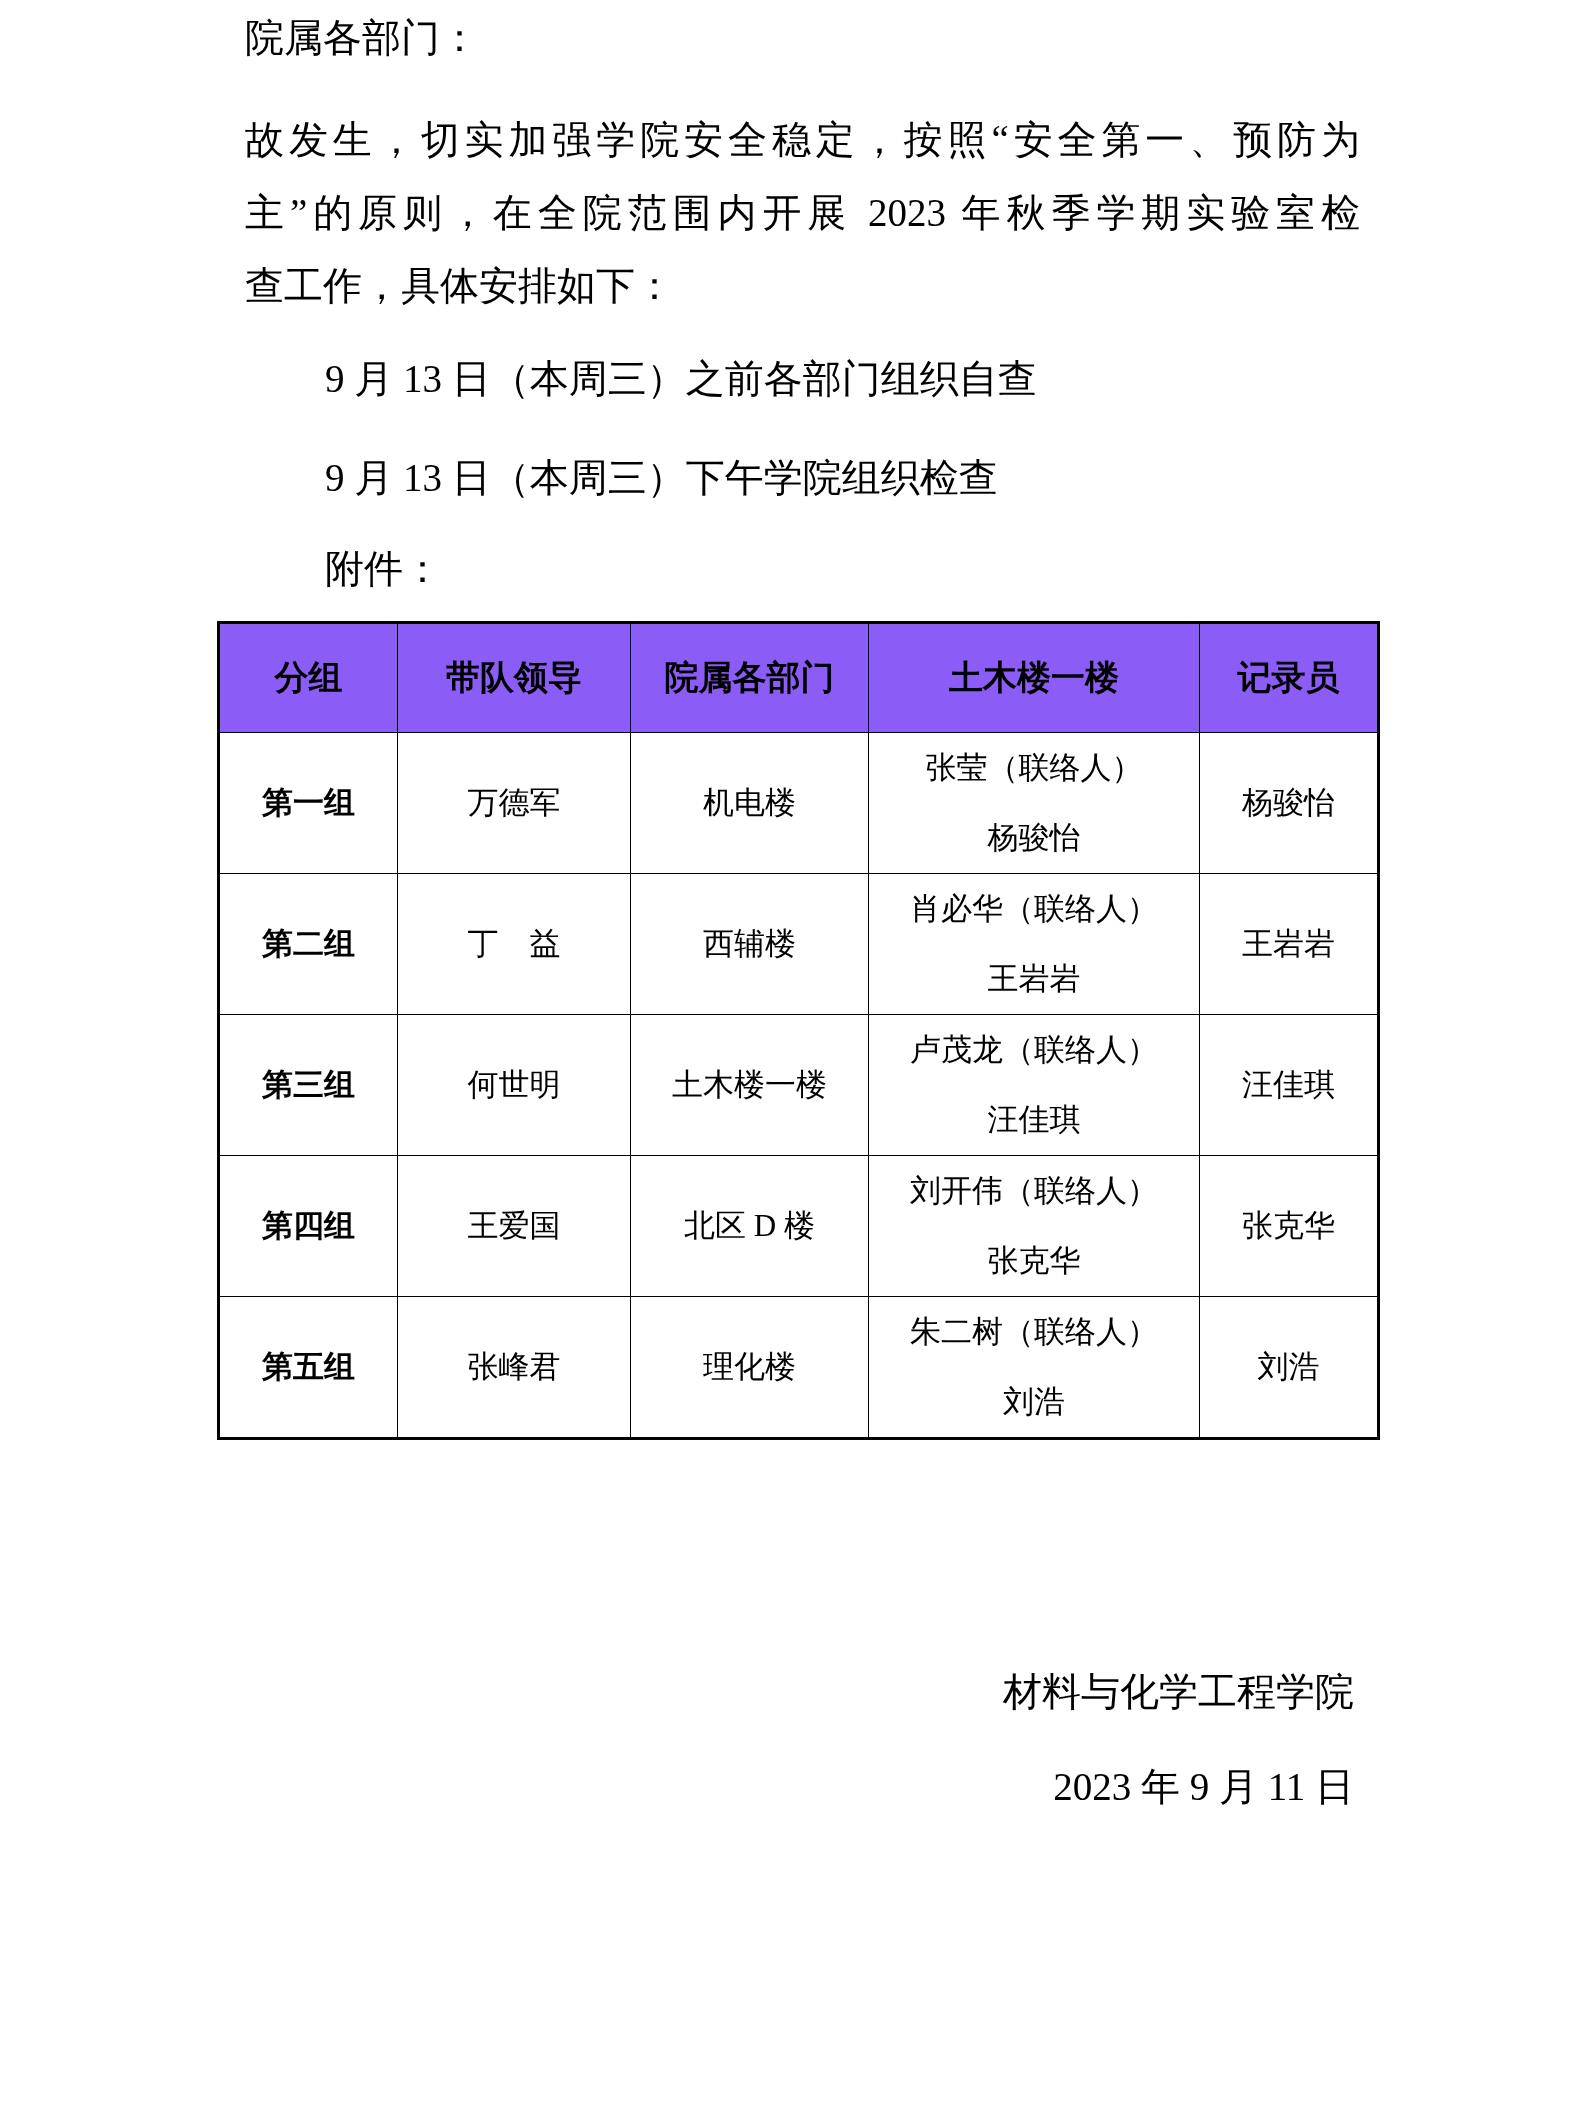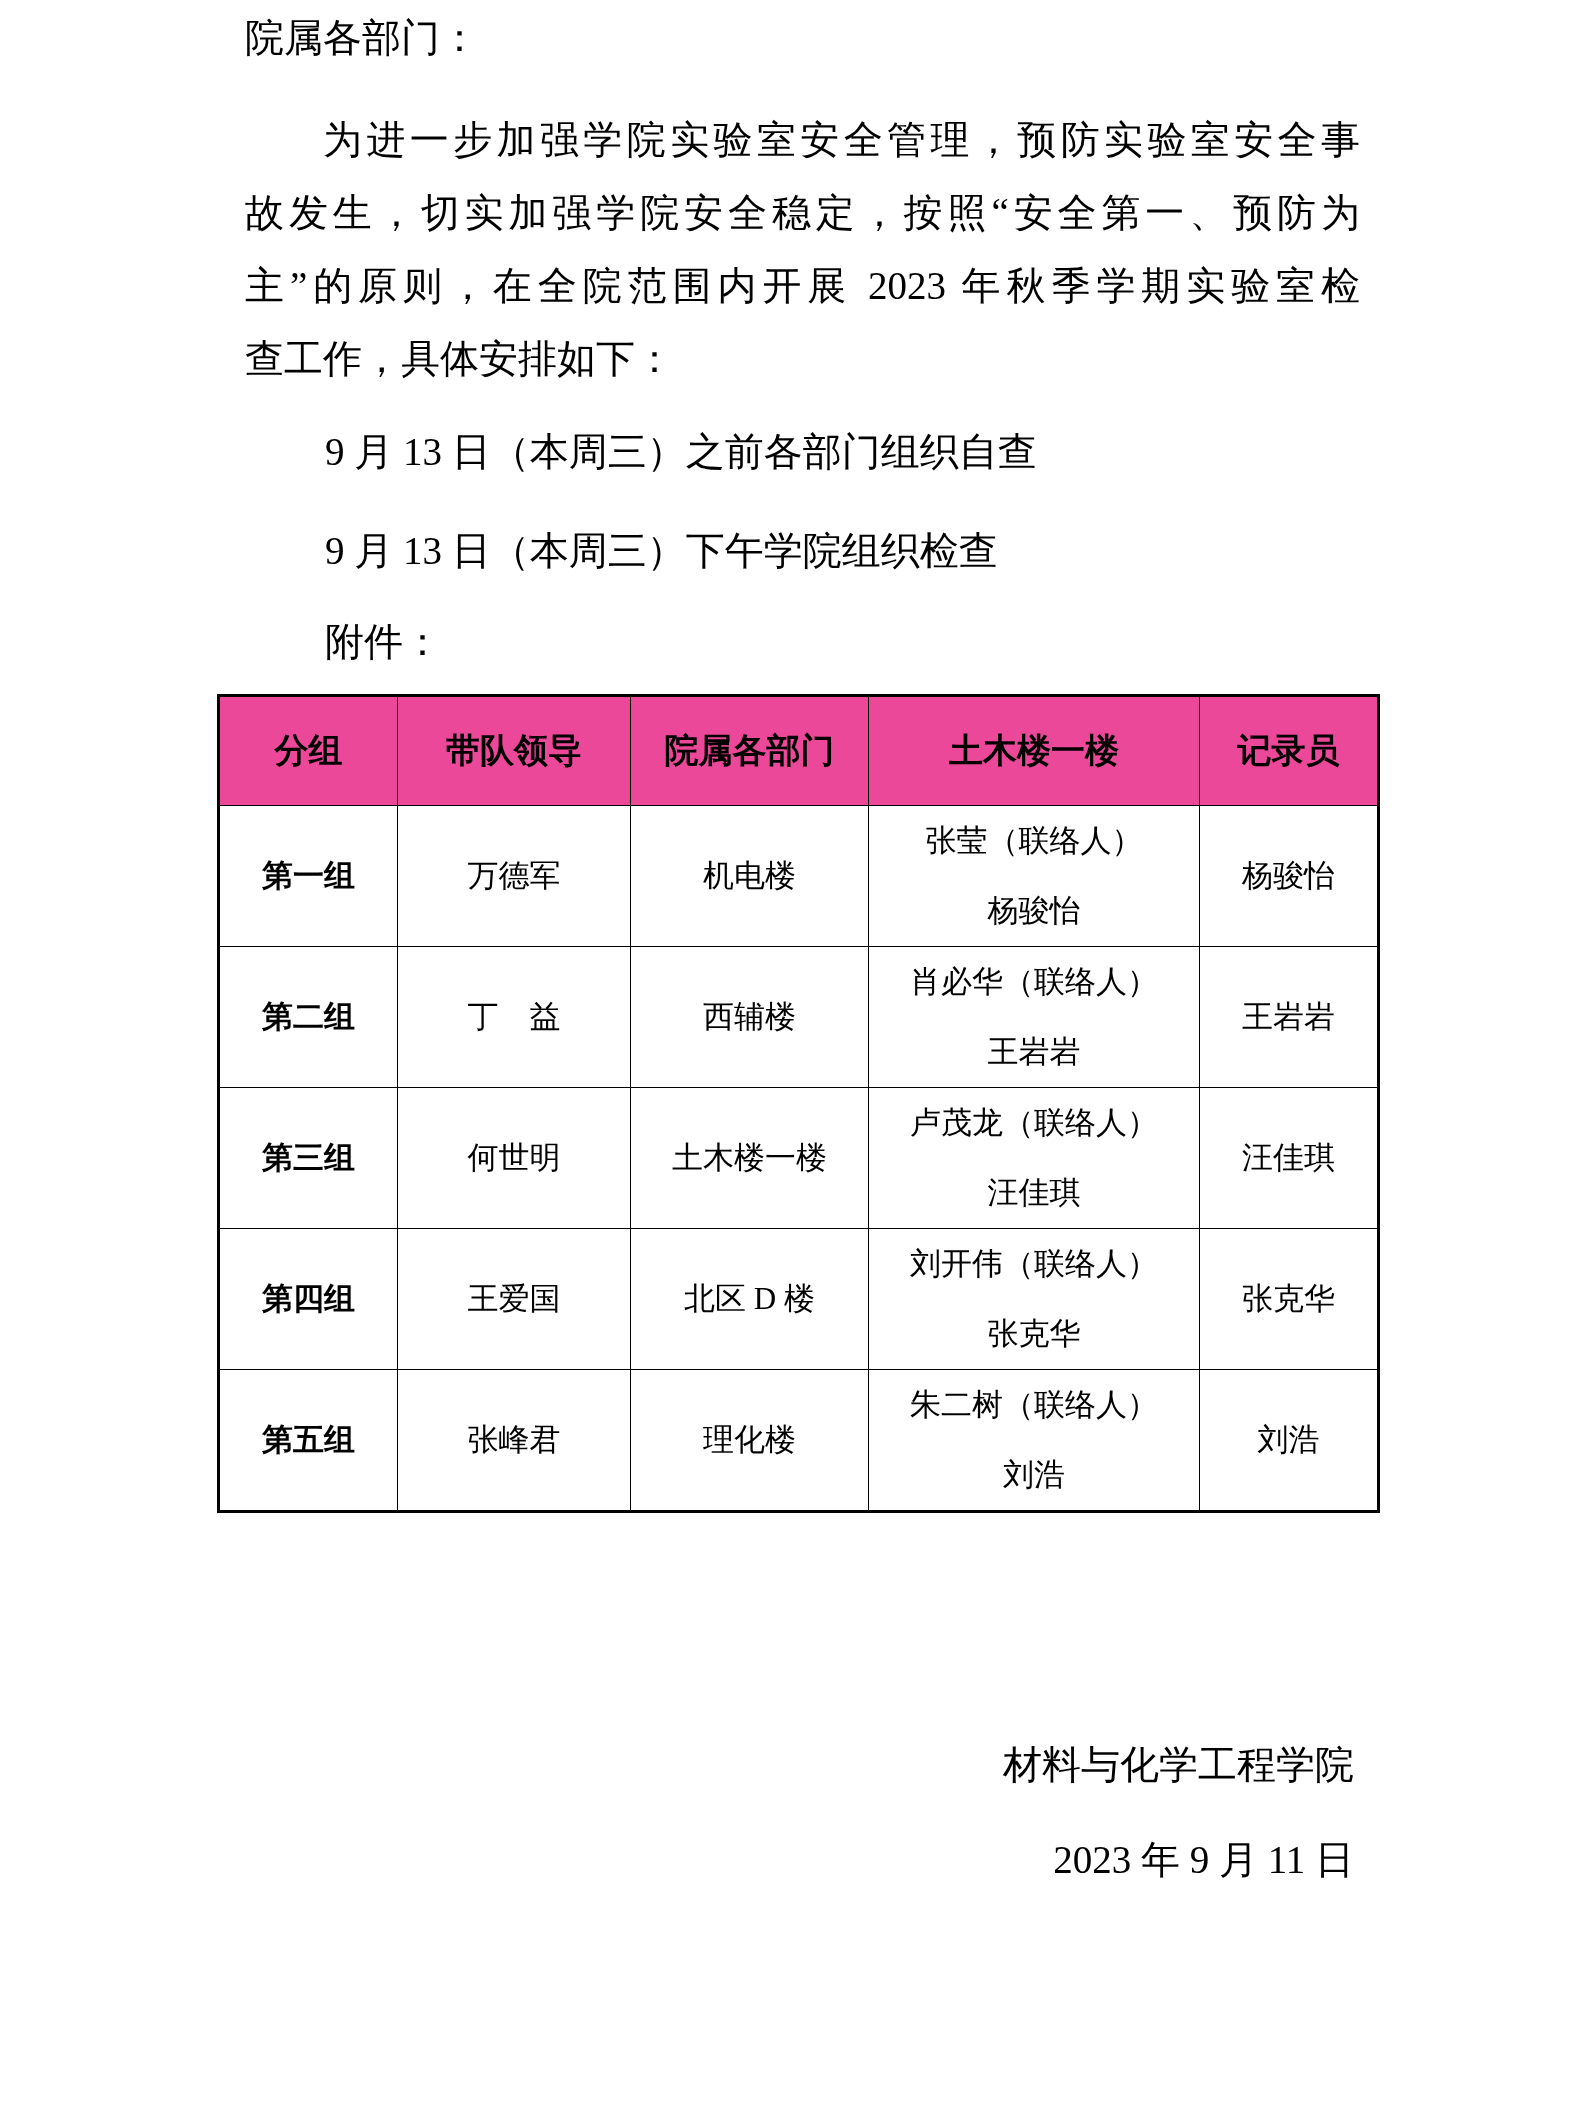--- a/index.html
+++ b/index.html
@@ -65,21 +65,21 @@
     border: 3px solid #000;
   }
   table.inspection th,
   table.inspection td {
     border: 1.5px solid #000;
     padding: 0;
     text-align: center;
     vertical-align: middle;
   }
   table.inspection th {
-    background: #ec4899;
+    background: #8b5cf6;
     height: 108px;
     font-size: 34px;
     font-weight: bold;
   }
   table.inspection td {
     height: 140px;
     font-size: 31px;
   }
   td.group-cell-td {
     font-weight: bold;
@@ -103,21 +103,20 @@
   .date-line { line-height: 73px; margin-top: 22px; }
 </style>
 </head>
 <body>
 
 <div class="page">
 
   <div class="salutation">院属各部门：</div>
 
   <div class="para">
-    <div class="para-line jl indent">为进一步加强学院实验室安全管理，预防实验室安全事</div>
     <div class="para-line jl">故发生，切实加强学院安全稳定，按照“安全第一、预防为</div>
     <div class="para-line jl">主”的原则，在全院范围内开展 2023 年秋季学期实验室检</div>
     <div class="para-line">查工作，具体安排如下：</div>
   </div>
 
   <div class="schedule">
     <div class="sched-line sched-1">
       <span>9 月 13 日（本周三）之前</span>
       <span>各部门组织自查</span>
     </div>

